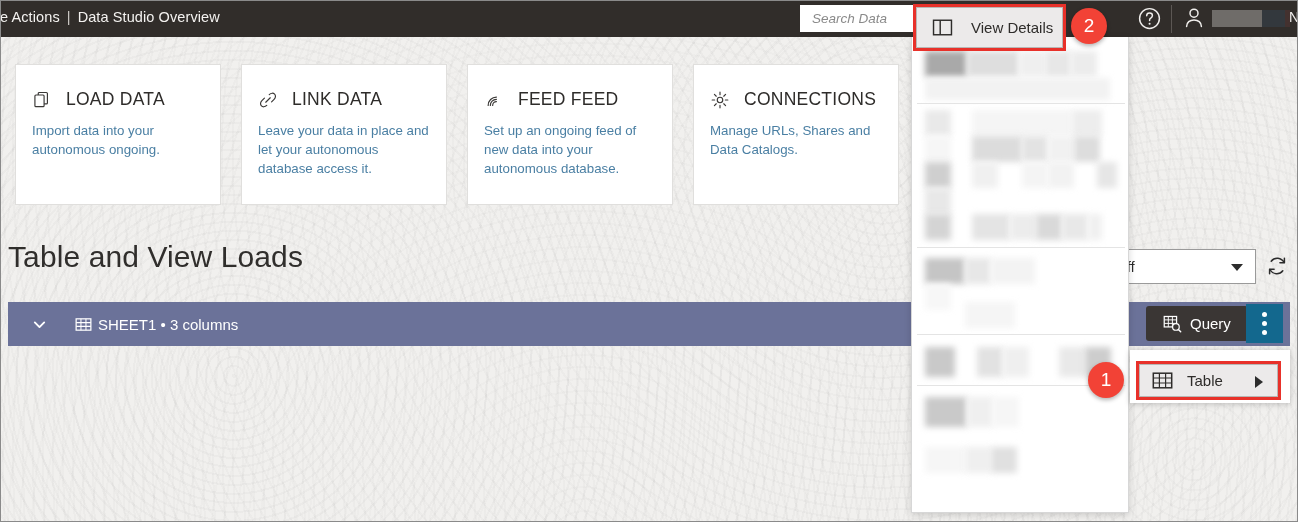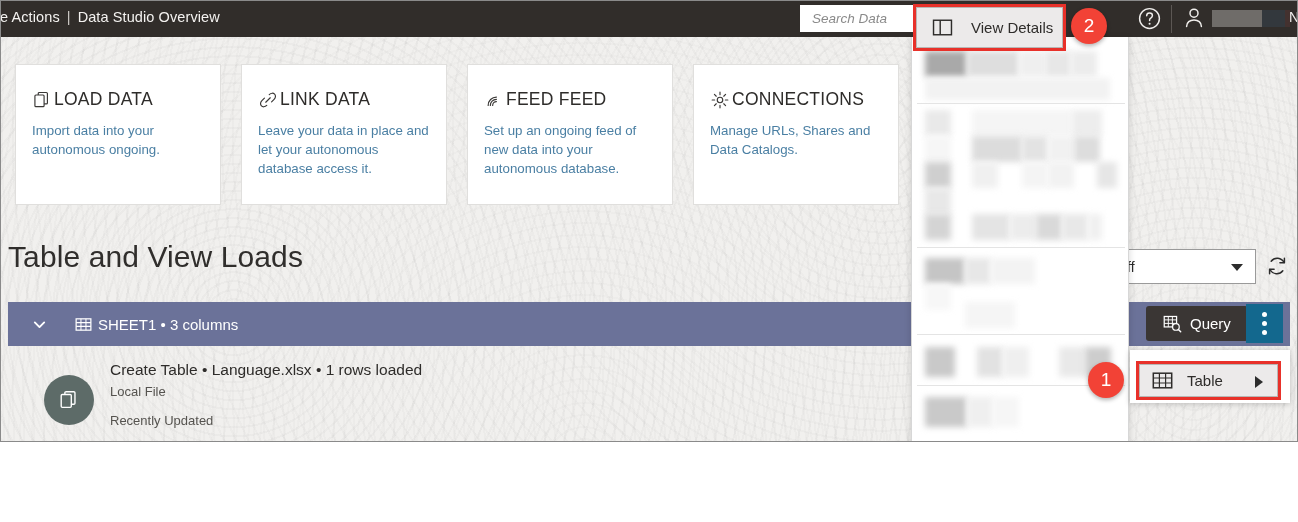--- a/index.html
+++ b/index.html
@@ -7,21 +7,21 @@
   html, body {
     width: 1298px;
     height: 522px;
     overflow: hidden;
     font-family: "Liberation Sans", sans-serif;
   }
 
   #app {
     position: relative;
     width: 1298px;
-    height: 442px;
+    height: 522px;
     background: #fde047;
     overflow: hidden;
   }
 
   
   #bg-texture {
     position: absolute;
     inset: 0;
     background-color: #f1f0ee;
     background-image:
@@ -99,21 +99,21 @@
     background: #ffffff;
     border: 1px solid #e0dfdd;
   }
   #card-load { left: 15px; }
   #card-link { left: 241px; }
   #card-feed { left: 467px; }
   #card-conn { left: 693px; }
 
   .card-head {
     display: flex; align-items: center;
-    gap: 2px;
+    gap: 14px;
     padding: 24px 0 0 16px;
   }
   .card-icon { width: 20px; height: 20px; flex: none; }
   .card-title {
     font-size: 17.5px;
     color: #2e2c2a;
     letter-spacing: .25px;
     white-space: nowrap;
   }
   .card-desc {
@@ -458,31 +458,20 @@
     </svg>
     <span id="query-label">Query</span>
   </div>
 
   <div id="more-button">
     <span class="dot"></span>
     <span class="dot"></span>
     <span class="dot"></span>
   </div>
 
-  <div id="load-row">
-    <div id="load-avatar">
-      <svg viewBox="0 0 24 24" width="22" height="22">
-        <rect x="3.5" y="6" width="11" height="14" rx="1.2" fill="none" stroke="#ffffff" stroke-width="1.5"></rect>
-        <path d="M7.5 6V4.2c0-.7.6-1.2 1.3-1.2h8.4c.7 0 1.3.5 1.3 1.2v11.3c0 .7-.6 1.2-1.3 1.2h-2.7" fill="none" stroke="#ffffff" stroke-width="1.5"></path>
-      </svg>
-    </div>
-    <div id="load-title">Create Table • Language.xlsx • 1 rows loaded</div>
-    <div id="load-subtitle">Local File</div>
-    <div id="load-status">Recently Updated</div>
-  </div>
 
   <div id="dropdown-panel">
 
     <div class="blur-chip" style="left:13px;  top:14px;  width:42px; height:26px; background:#a9a9a9;"></div>
     <div class="blur-chip" style="left:55px;  top:14px;  width:52px; height:26px; background:#dedede;"></div>
     <div class="blur-chip" style="left:107px; top:14px;  width:26px; height:26px; background:#efefef;"></div>
     <div class="blur-chip" style="left:133px; top:14px;  width:26px; height:26px; background:#e7e7e7;"></div>
     <div class="blur-chip" style="left:159px; top:14px;  width:26px; height:26px; background:#ececec;"></div>
 
     <div class="blur-chip" style="left:13px;  top:41px;  width:185px; height:22px; background:#f2f2f2;"></div>

